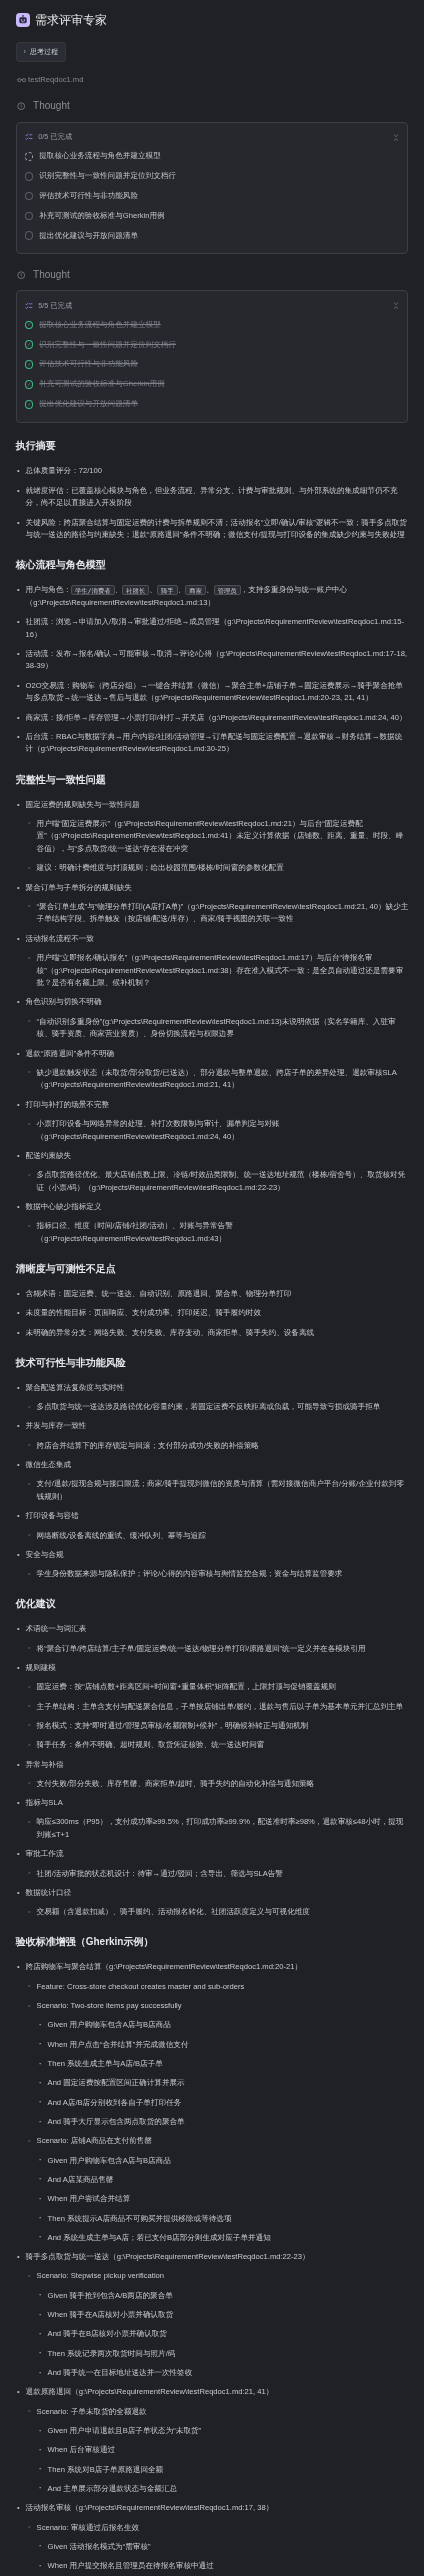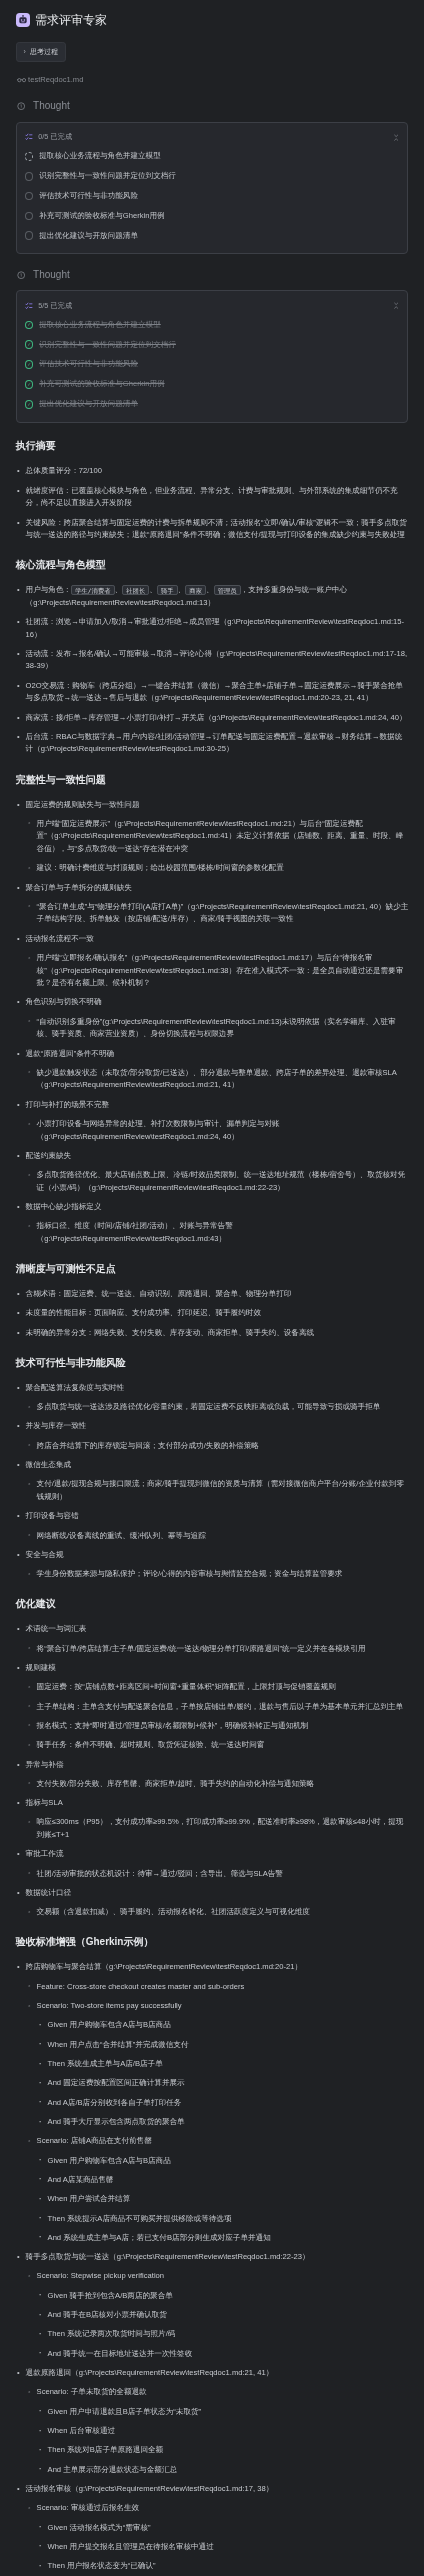--- a/index.html
+++ b/index.html
@@ -704,20 +704,26 @@
               <div class="li-children">
                 <div class="li-wrap d2">
                   <div class="li-row d2">
                     <span class="marker">▪</span>
                     <span class="li-content">Given 骑手抢到包含A/B两店的聚合单</span>
                   </div>
                 </div>
                 <div class="li-wrap d2">
                   <div class="li-row d2">
                     <span class="marker">▪</span>
+                    <span class="li-content">When 骑手在A店核对小票并确认取货</span>
+                  </div>
+                </div>
+                <div class="li-wrap d2">
+                  <div class="li-row d2">
+                    <span class="marker">▪</span>
                     <span class="li-content">And 骑手在B店核对小票并确认取货</span>
                   </div>
                 </div>
                 <div class="li-wrap d2">
                   <div class="li-row d2">
                     <span class="marker">▪</span>
                     <span class="li-content">Then 系统记录两次取货时间与照片/码</span>
                   </div>
                 </div>
                 <div class="li-wrap d2">

